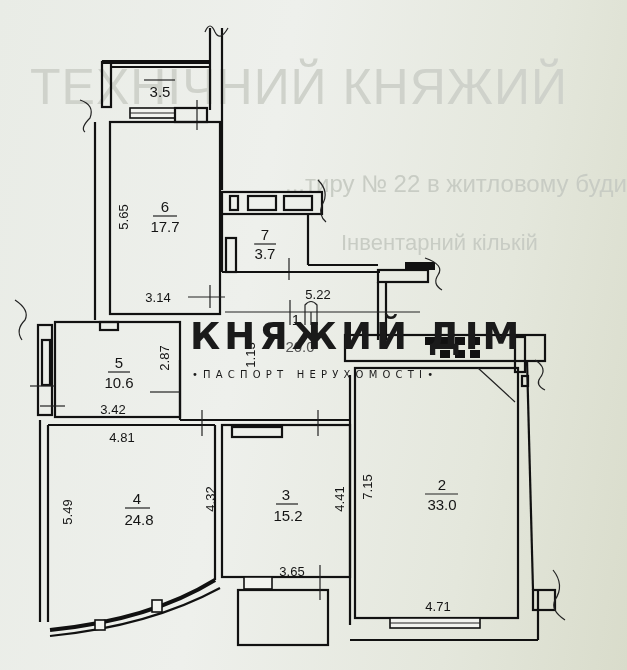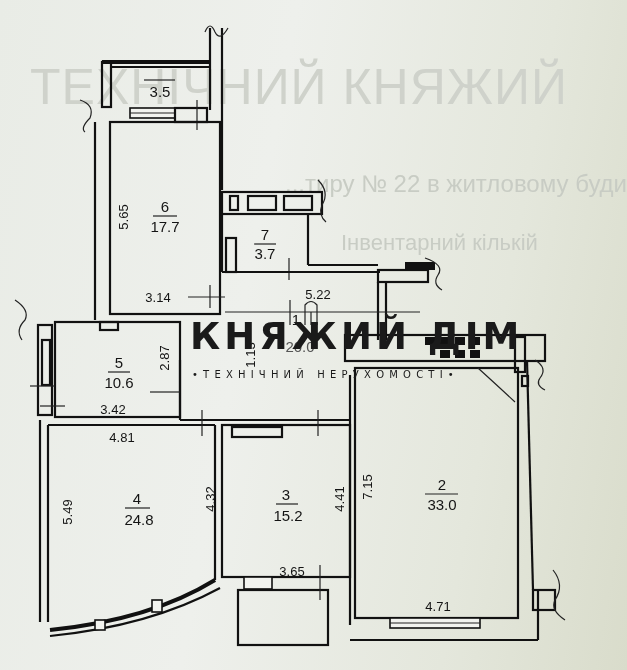--- a/index.html
+++ b/index.html
@@ -185,13 +185,13 @@
     <text x="438" y="611" class="lbl dim">4.71</text>
   </g>
 
   <g>
     <path d="M305 325 L305 305 Q311 298 317 305 L317 325" class="thin"></path>
     <line x1="311" y1="312" x2="311" y2="325" class="thin"></line>
   </g>
 </svg>
 
 <div class="wm-main">КНЯЖИЙ ДІМ</div>
-<div class="wm-sub">•ТЕХНІЧНИЙ НЕРУХОМОСТІ•</div>
+<div class="wm-sub">•ПАСПОРТ НЕРУХОМОСТІ•</div>
 
 </body></html>

